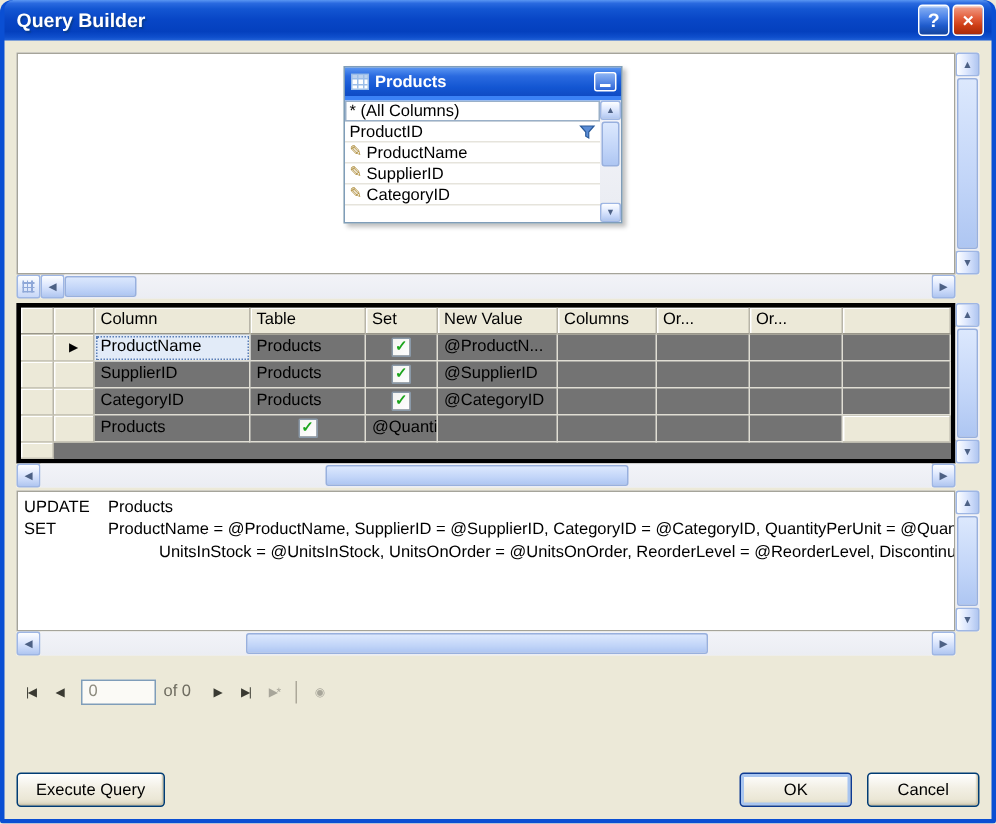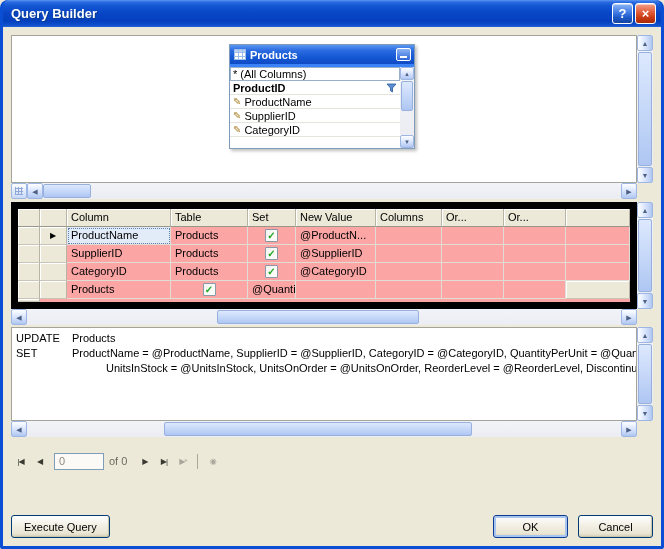--- a/index.html
+++ b/index.html
@@ -42,30 +42,30 @@
   .diagram-pane{flex:1;position:relative;background:#fff;border:1px solid #A5A49A;overflow:hidden}
   .table-card{position:absolute;left:217px;top:8px;width:186px;background:#ECE9D8;border:1px solid #7F9DB9;box-shadow:2px 2px 3px rgba(0,0,0,.25)}
   .table-card-header{height:19px;display:flex;align-items:center;gap:4px;padding:0 3px 0 4px;color:#fff;font-weight:bold;
     background:linear-gradient(180deg,#5A96F2 0%,#2A6AE0 30%,#1356D2 70%,#0F4BC4 100%)}
   .min-btn{margin-left:auto;width:15px;height:13px;border:1px solid #fff;border-radius:2px;position:relative;background:linear-gradient(180deg,#8CB4F4,#2E66D8)}
   .min-btn span{position:absolute;left:3px;right:3px;bottom:2px;height:2px;background:#fff}
   .table-card-body{display:flex;height:84px;background:#fff;border-top:3px solid #3b82f6}
   .col-list{flex:1;overflow:hidden}
   .col-row{height:14px;display:flex;align-items:center;gap:3px;padding:0 3px;border-bottom:1px solid #E6E4DC;white-space:nowrap}
   .col-row.all-cols{outline:1px solid #9AB0C8;outline-offset:-1px}
-  .col-label.bold{font-weight:bold}
+  .col-label.bold{font-weight:normal}
   .pencil{color:#A8842C;font-size:10px;line-height:1}
   .funnel{margin-left:auto}
   .mini-vscroll{flex:0 0 14px;display:flex;flex-direction:column;background:#F4F3EE}
   .mini-vscroll .sb-btn{flex:0 0 13px;width:14px;height:13px;font-size:6px}
 
   
   .grid-row{flex:0 0 107px;margin-top:3px}
   .grid-pane{flex:1;display:grid;grid-template-columns:22px 27px 104px 77px 48px 80px 66px 62px 62px 1fr;grid-template-rows:18px 18px 18px 18px 18px 1fr;
-    background:#fca5a5;border:7px solid #000000;overflow:hidden}
+    background:#737373;border:3px solid #000000;overflow:hidden}
   .gh{background:#ECE9D8;border-right:1px solid #B8B5A8;border-bottom:1px solid #99968A;box-shadow:inset 1px 1px 0 #fff;padding:2px 4px;white-space:nowrap;overflow:hidden}
   .gc{border-right:1px solid #E0DED4;border-bottom:1px solid #E0DED4;padding:2px 4px;white-space:nowrap;overflow:hidden}
   .rh{background:#ECE9D8;border-right:1px solid #B8B5A8;border-bottom:1px solid #C9C6B8;box-shadow:inset 1px 1px 0 #fff;padding:0;display:flex;align-items:center;justify-content:center}
   .cur-arrow{font-size:8px;color:#000;line-height:1}
   .cell-sel{background:#E2EBF8;outline:1px dotted #5A7EB5;outline-offset:-2px}
   .c-set{display:flex;align-items:center;justify-content:center;padding:0}
   .cb{width:13px;height:13px;border:1px solid #8A99A8;border-radius:1px;background:linear-gradient(135deg,#F3F3F0,#fff);display:flex;align-items:center;justify-content:center}
   .cb span{color:#1DA51D;font-weight:bold;font-size:10px;line-height:1}
   .grid-hscroll-row{flex:0 0 15px}
 

